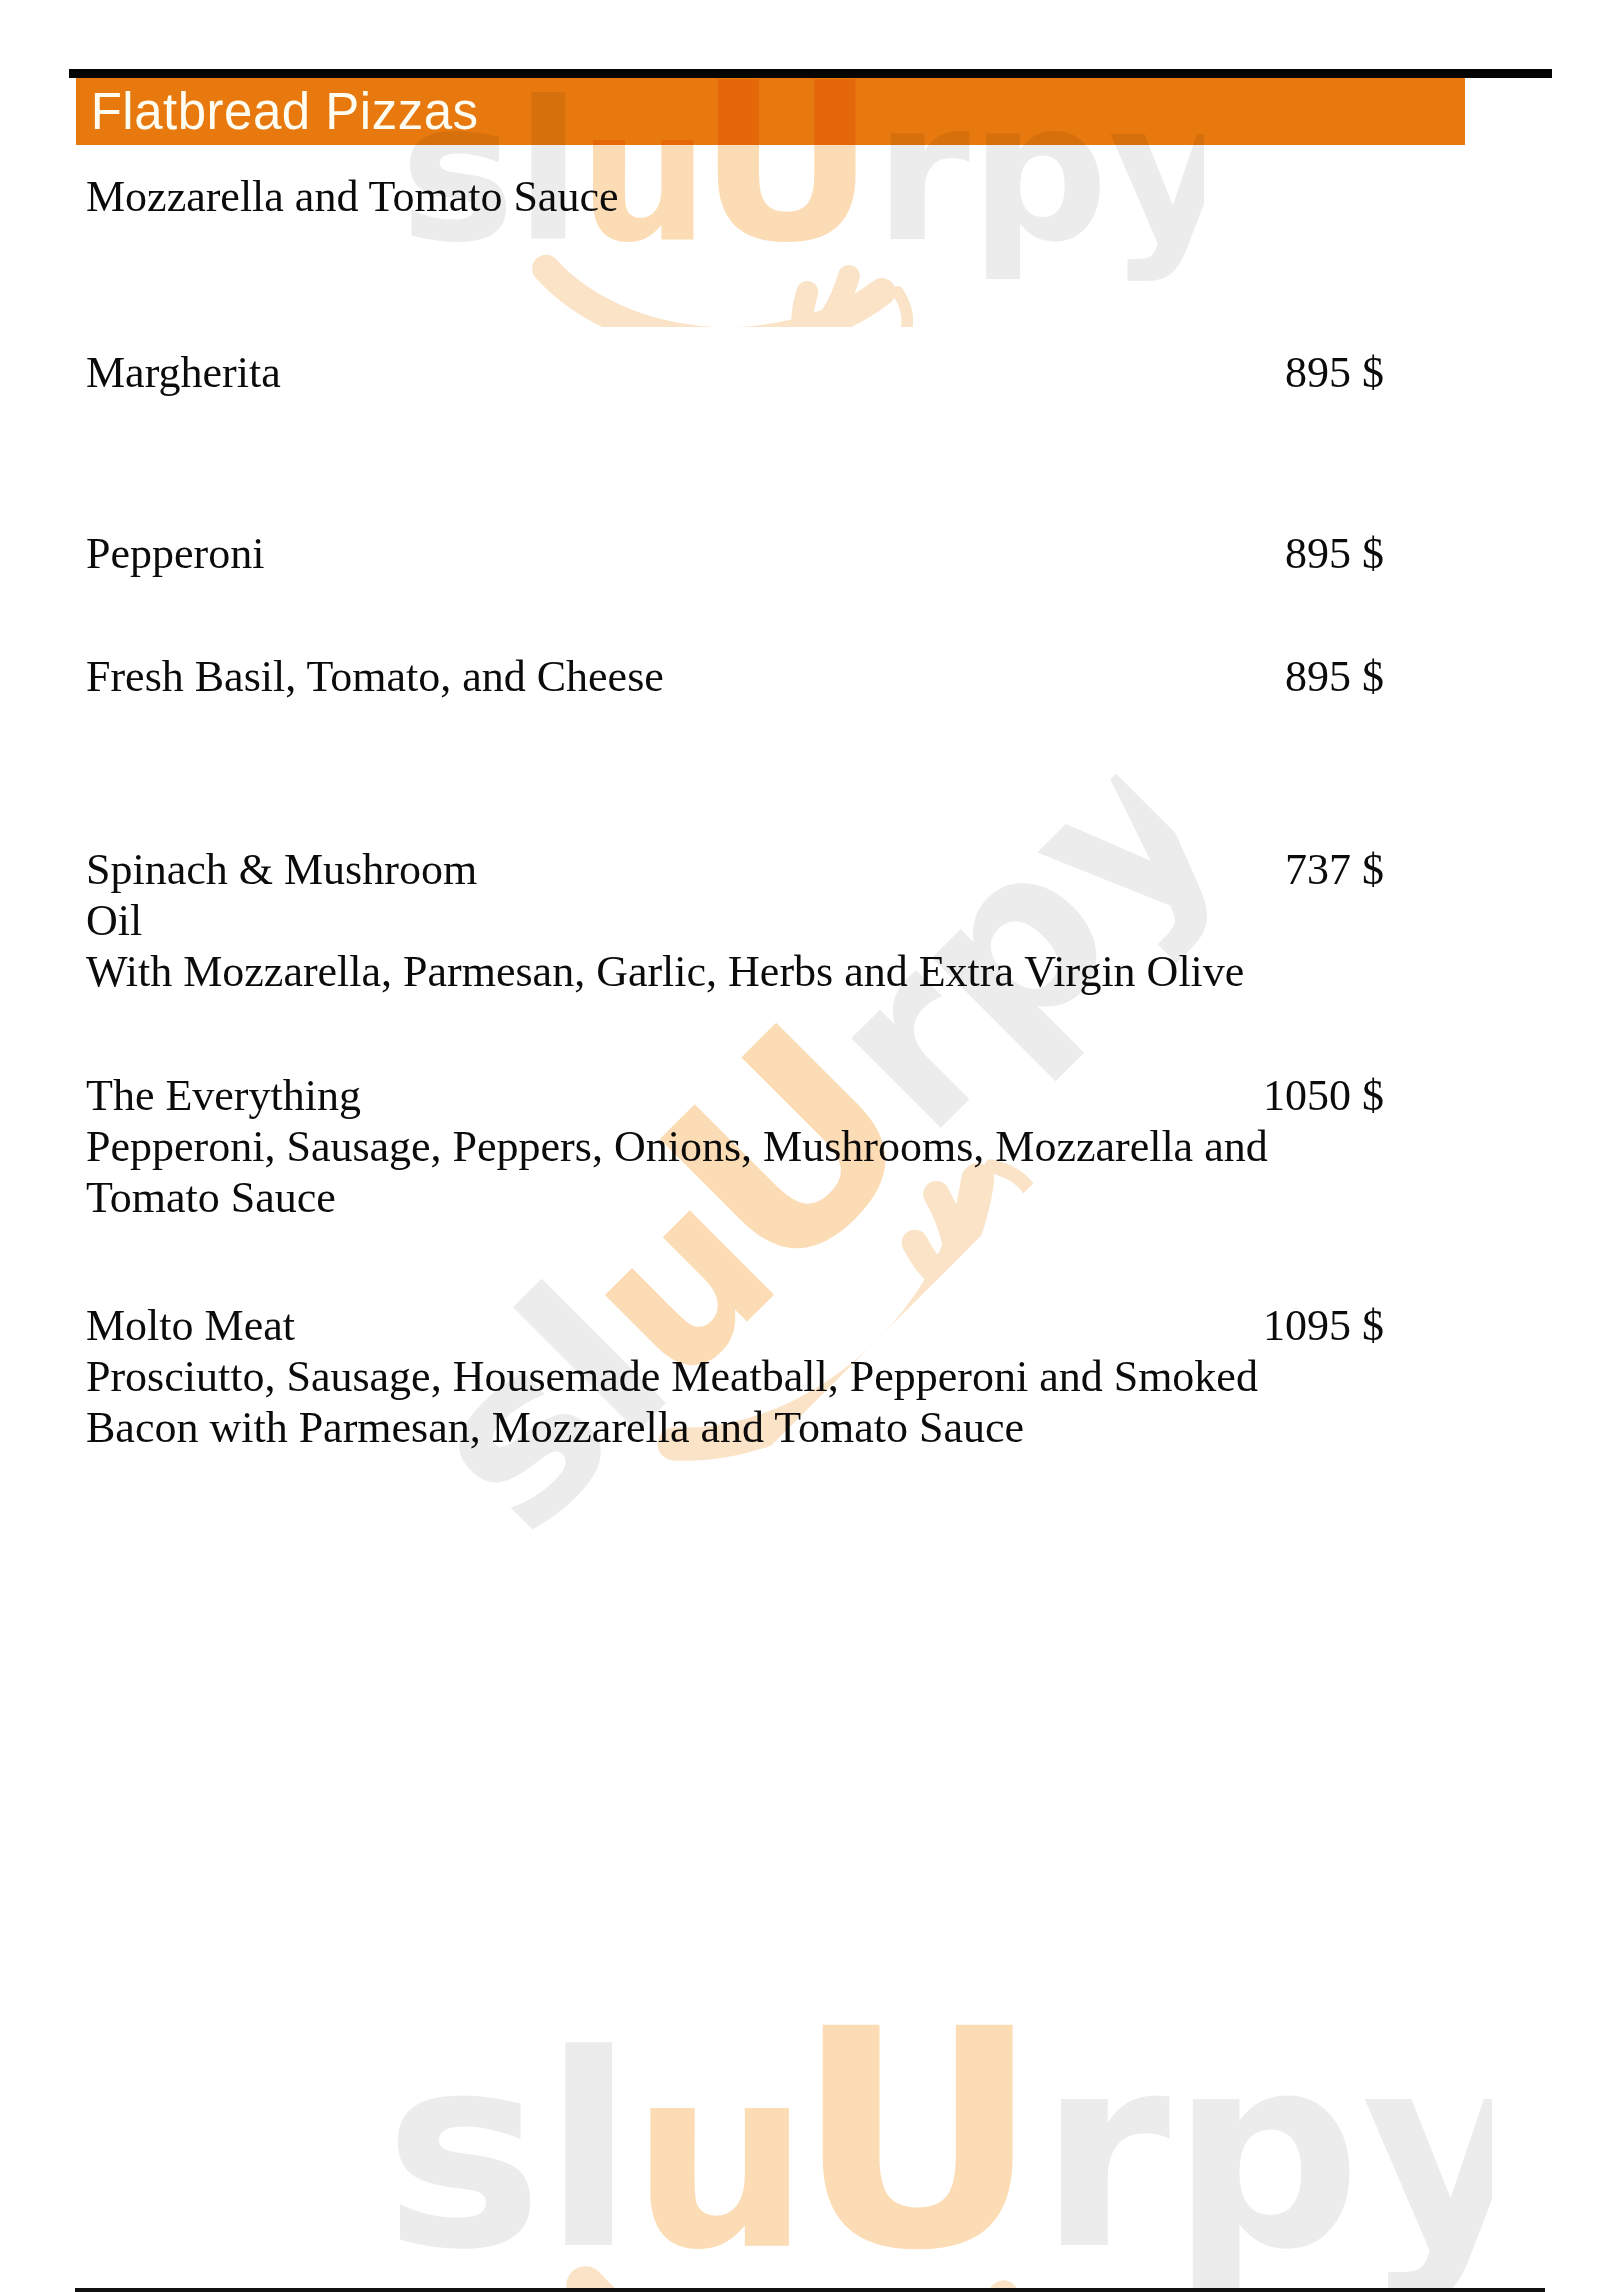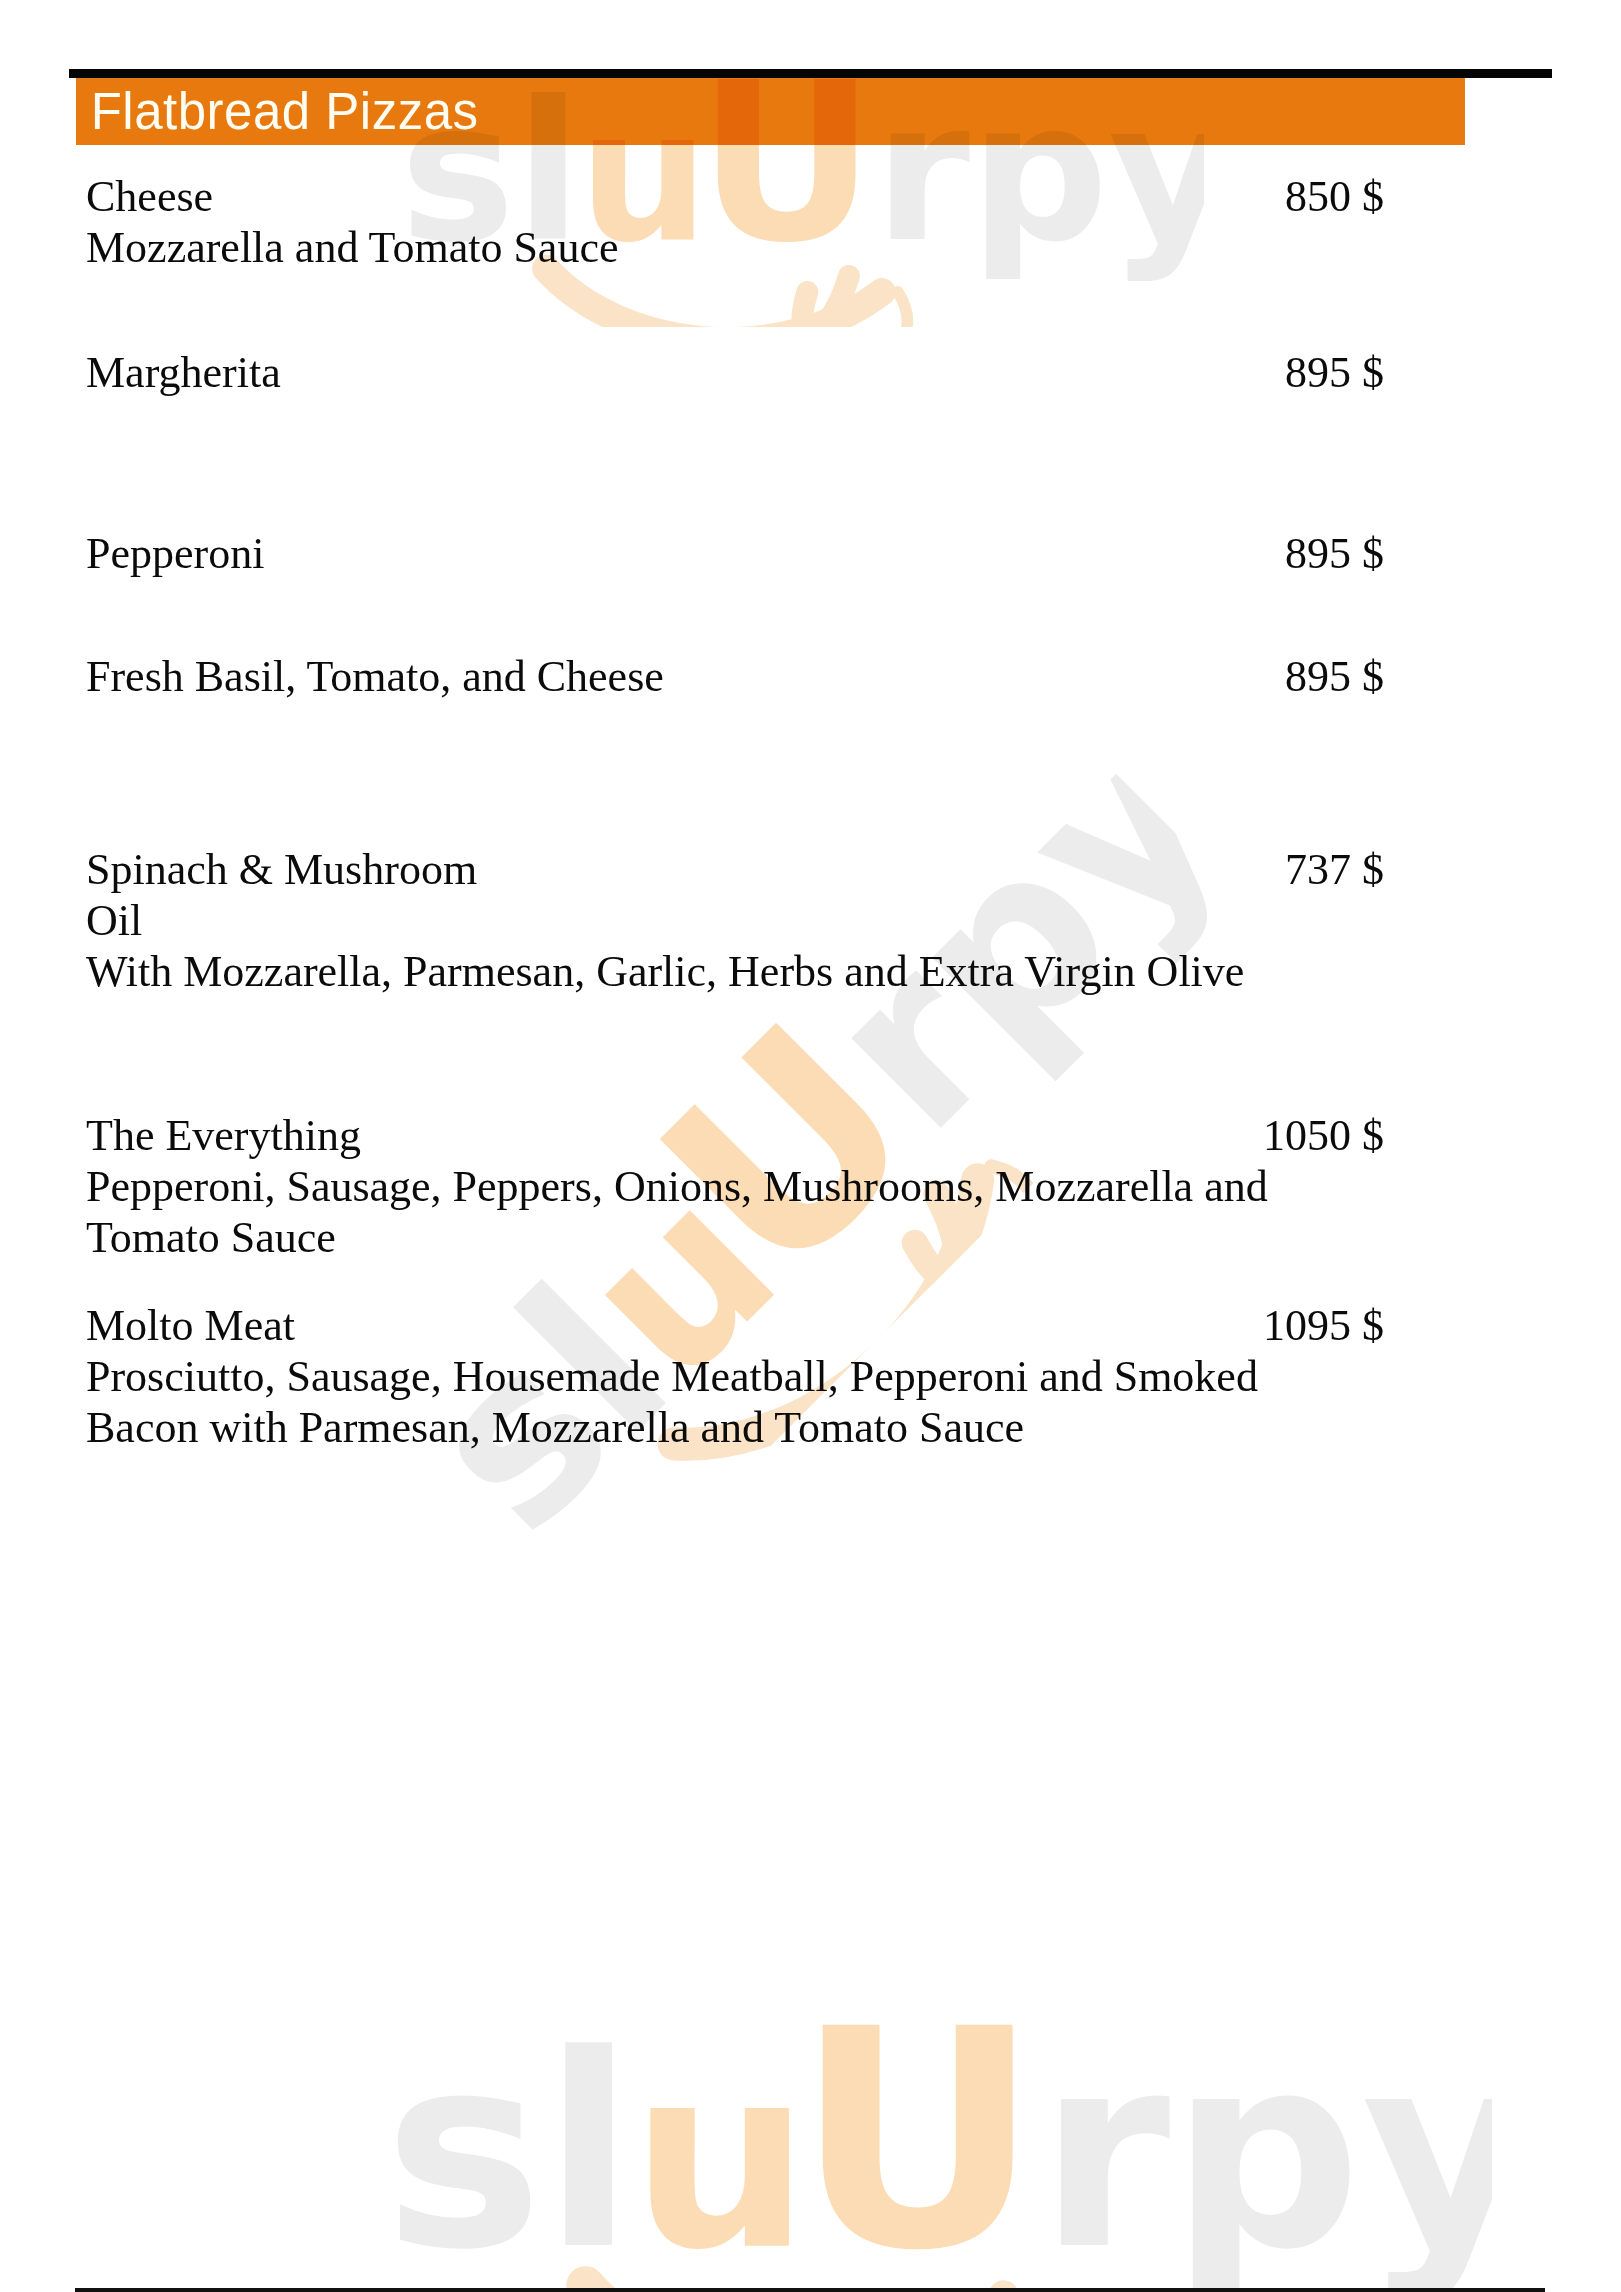--- a/index.html
+++ b/index.html
@@ -50,21 +50,21 @@
     z-index:4;
     font-size:44px;line-height:51px;color:#0b0b0b;
   }
   .item .row{display:flex;justify-content:space-between;align-items:baseline;}
   .item .iprice{text-align:right;white-space:nowrap;}
   .item-1{top:171px;}
   .item-2{top:347px;}
   .item-3{top:528px;}
   .item-4{top:651px;}
   .item-5{top:844px;}
-  .item-6{top:1070px;margin-top:40px;}
+  .item-6{top:1070px;}
   .item-7{top:1300px;}
   .defs-holder{position:absolute;width:0;height:0;overflow:hidden;}
 </style>
 </head>
 <body>
 
 <div id="page">
 
   <svg class="defs-holder" aria-hidden="true">
     <defs>
@@ -92,24 +92,20 @@
     <use href="#sluurpy-logo"></use>
   </svg>
   <svg class="wm wm-mid" viewBox="0 0 1100 400" preserveAspectRatio="xMinYMin meet">
     <use href="#sluurpy-logo"></use>
   </svg>
   <svg class="wm wm-bottom" viewBox="0 0 1100 400" preserveAspectRatio="xMinYMin meet">
     <use href="#sluurpy-logo"></use>
   </svg>
 
   <div class="item item-1">
-    <div class="row">
-      <span class="iname">Cheese</span>
-      <span class="iprice">850 $</span>
-    </div>
     <div class="idesc">Mozzarella and Tomato Sauce</div>
     <div class="idesc"></div>
   </div>
 
   <div class="item item-2">
     <div class="row">
       <span class="iname">Margherita</span>
       <span class="iprice">895 $</span>
     </div>
     <div class="idesc"></div>

